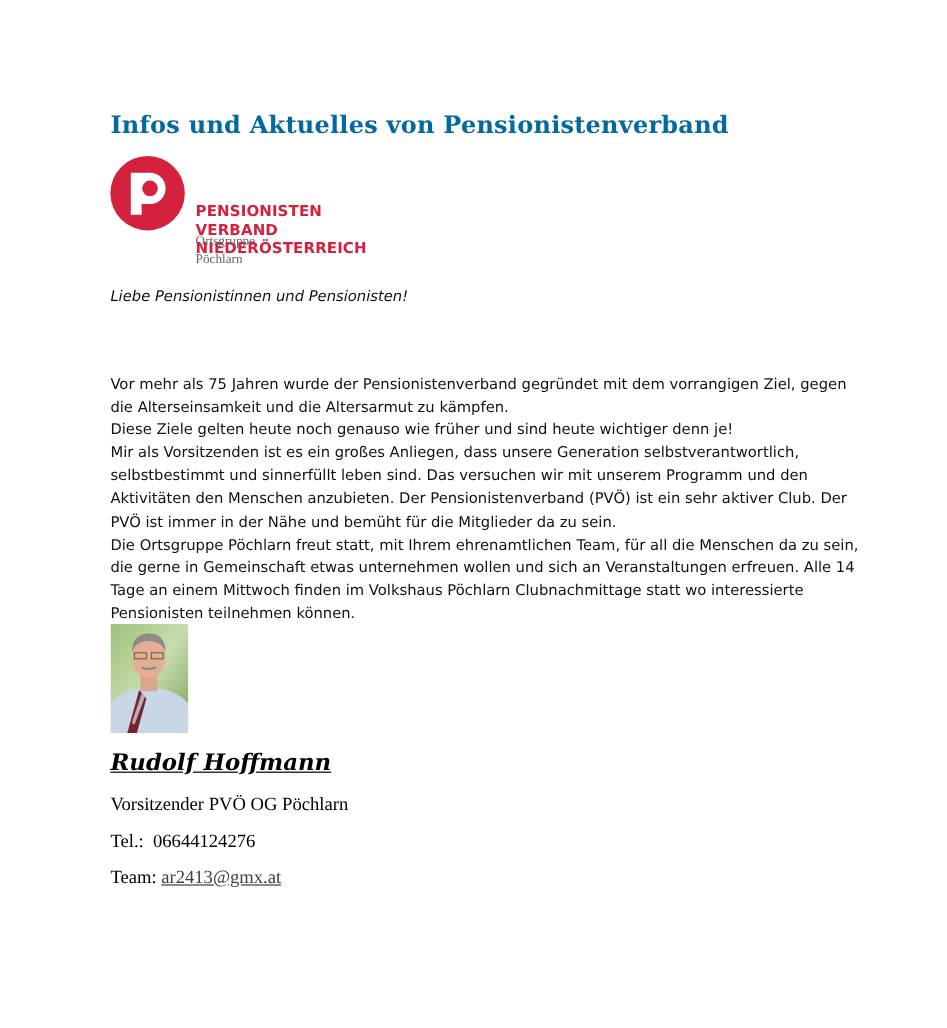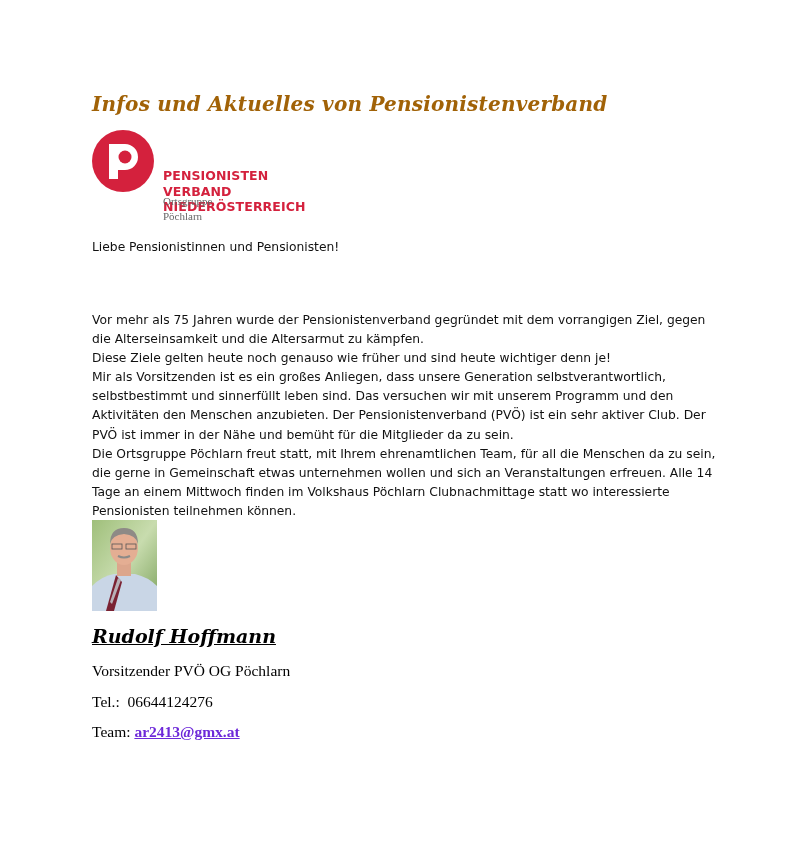--- a/index.html
+++ b/index.html
@@ -1,33 +1,33 @@
 <!DOCTYPE html>
 <html><head>
   <meta charset="utf-8">
   <style>
     html, body { margin: 0; padding: 0; background: #ffffff; }
     body { width: 789px; height: 857px; position: relative; overflow: hidden; }
     .title {
       position: absolute; left: 92px; top: 92px; margin: 0;
-      font-family: "DejaVu Serif", serif; font-style: italic; font-weight: bold;
-      font-size: 20px; color: #a16207; letter-spacing: 0.2px; white-space: nowrap;
+      font-family: "DejaVu Serif", serif; font-weight: bold;
+      font-size: 20px; color: #0369a1; letter-spacing: 0.2px; white-space: nowrap;
     }
     .logo { position: absolute; left: 92px; top: 130px; width: 220px; height: 100px; }
     .logo-circle { position: absolute; left: 0; top: 0; width: 62px; height: 62px; border-radius: 50%; background: #d4213d; }
     .logo-circle svg { position: absolute; left: 0; top: 0; }
     .logo-text { position: absolute; left: 71px; top: 6px; font-family: "DejaVu Sans", sans-serif; font-weight: bold; color: #d4213d; font-size: 12.5px; line-height: 15.5px; letter-spacing: 0.1px; margin-top: 32px; }
     .logo-sub { position: absolute; left: 71px; top: 64px; font-family: Liberation Serif, serif; color: #666; font-size: 11px; line-height: 15px; }
-    .greeting { position: absolute; left: 92px; top: 240px; font-family: "DejaVu Sans", sans-serif; font-size: 12.3px; color: #111; }
+    .greeting { position: absolute; left: 92px; top: 240px; font-family: "DejaVu Sans", sans-serif; font-size: 12.3px; color: #111; font-style: italic; }
     .body-text { position: absolute; left: 92px; top: 269px; width: 620px; font-family: "DejaVu Sans", sans-serif; font-size: 12.3px; line-height: 19.1px; color: #111; margin-top: 42px; }
     .body-text p { margin: 0; white-space: nowrap; }
     .photo { position: absolute; left: 92px; top: 520px; width: 65px; height: 91px; overflow: hidden; }
     .name { position: absolute; left: 92px; top: 625px; font-family: "DejaVu Serif", serif; font-style: italic; font-weight: bold; font-size: 19px; text-decoration: underline; color: #000; }
     .sig-line { position: absolute; left: 92px; font-family: "Liberation Serif", serif; font-size: 15.5px; color: #000; text-align: center; }
-    .sig-line a { color: #6d28d9; text-decoration: underline; font-weight: bold; }
+    .sig-line a { color: #404040; text-decoration: underline; }
   </style>
 </head>
 <body>
 
 <h1 class="title">Infos und Aktuelles von Pensionistenverband</h1>
 
 <div class="logo">
   <div class="logo-circle">
     <svg width="62" height="62" viewBox="0 0 62 62">
       <path d="M17 49 L17 14 L33 14 A13 13 0 0 1 33 40 L26 40 L26 49 Z" fill="#ffffff"></path>

